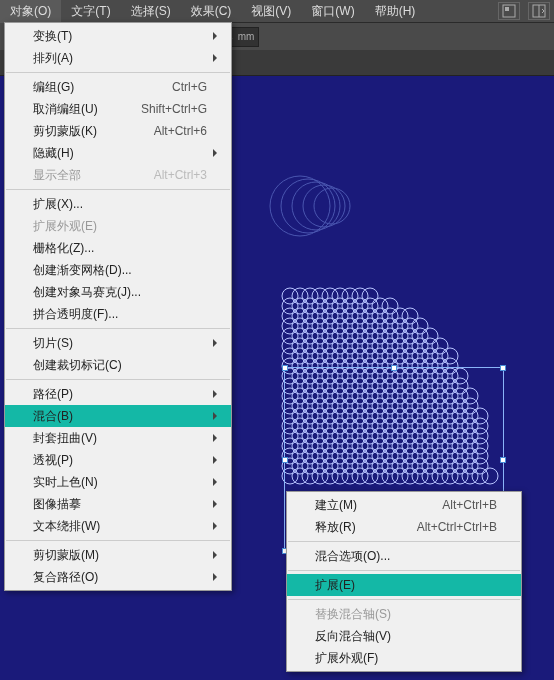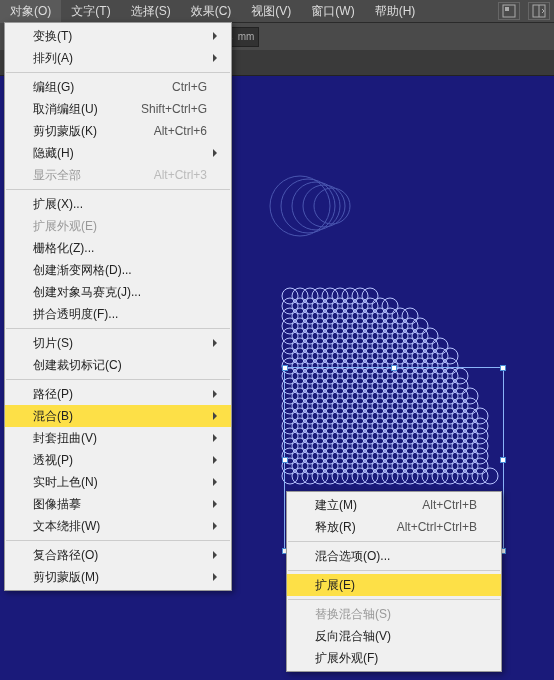--- a/index.html
+++ b/index.html
@@ -21,24 +21,24 @@
 .canvas{position:absolute;left:0;top:76px;right:0;bottom:0;background:#1a1a7a;overflow:hidden}
 .canvas svg{position:absolute;top:0;left:0}
 .selbox{position:absolute;border:1px solid #8ab4f8;top:291px;left:284px;width:220px;height:185px;pointer-events:none}
 .selhandle{position:absolute;width:6px;height:6px;background:#fff;border:1px solid #4a90d9}
 .selhandle.tl{left:-3px;top:-3px}.selhandle.tr{right:-3px;top:-3px}
 .selhandle.bl{left:-3px;bottom:-3px}.selhandle.br{right:-3px;bottom:-3px}
 .selhandle.tm{left:50%;margin-left:-3px;top:-3px}.selhandle.bm{left:50%;margin-left:-3px;bottom:-3px}
 .selhandle.ml{left:-3px;top:50%;margin-top:-3px}.selhandle.mr{right:-3px;top:50%;margin-top:-3px}
 .dropdown{position:absolute;background:#f0f0f0;border:1px solid #999;box-shadow:2px 2px 6px rgba(0,0,0,.4);padding:2px 0}
 .dropdown.main{left:4px;top:22px;width:228px}
-.dropdown.sub{left:286px;top:491px;width:216px}
+.dropdown.sub{left:286px;top:491px;width:236px}
 .menu-item{display:flex;align-items:center;height:22px;padding:0 24px 0 28px;color:#222;position:relative}
 .menu-item.disabled{color:#999}
-.menu-item.highlight{background:#fde047}
+.menu-item.highlight{background:#14b8a6}
 .menu-item.has-sub::after{content:"";position:absolute;right:10px;top:50%;margin-top:-4px;border:4px solid transparent;border-left-color:#444}
 .menu-item .label{flex:1}
 .menu-item .shortcut{color:#555;font-size:12px}
 .menu-item.disabled .shortcut{color:#bbb}
 .menu-sep{height:1px;background:#ccc;margin:3px 1px}
 </style>
 </head>
 <body>
 
 <div class="menubar">
@@ -499,24 +499,24 @@
       <span class="label">实时上色(N)</span>
     </div>
     <div class="menu-item has-sub">
       <span class="label">图像描摹</span>
     </div>
     <div class="menu-item has-sub">
       <span class="label">文本绕排(W)</span>
     </div>
     <div class="menu-sep"></div>
     <div class="menu-item has-sub">
+      <span class="label">剪切蒙版(M)</span>
+    </div>
+    <div class="menu-item has-sub">
       <span class="label">复合路径(O)</span>
-    </div>
-    <div class="menu-item has-sub">
-      <span class="label">剪切蒙版(M)</span>
     </div>
   </div>
 
 <div class="dropdown sub" id="subDropdown">
     <div class="menu-item">
       <span class="label">建立(M)</span>
       <span class="shortcut">Alt+Ctrl+B</span>
     </div>
     <div class="menu-item">
       <span class="label">释放(R)</span>

